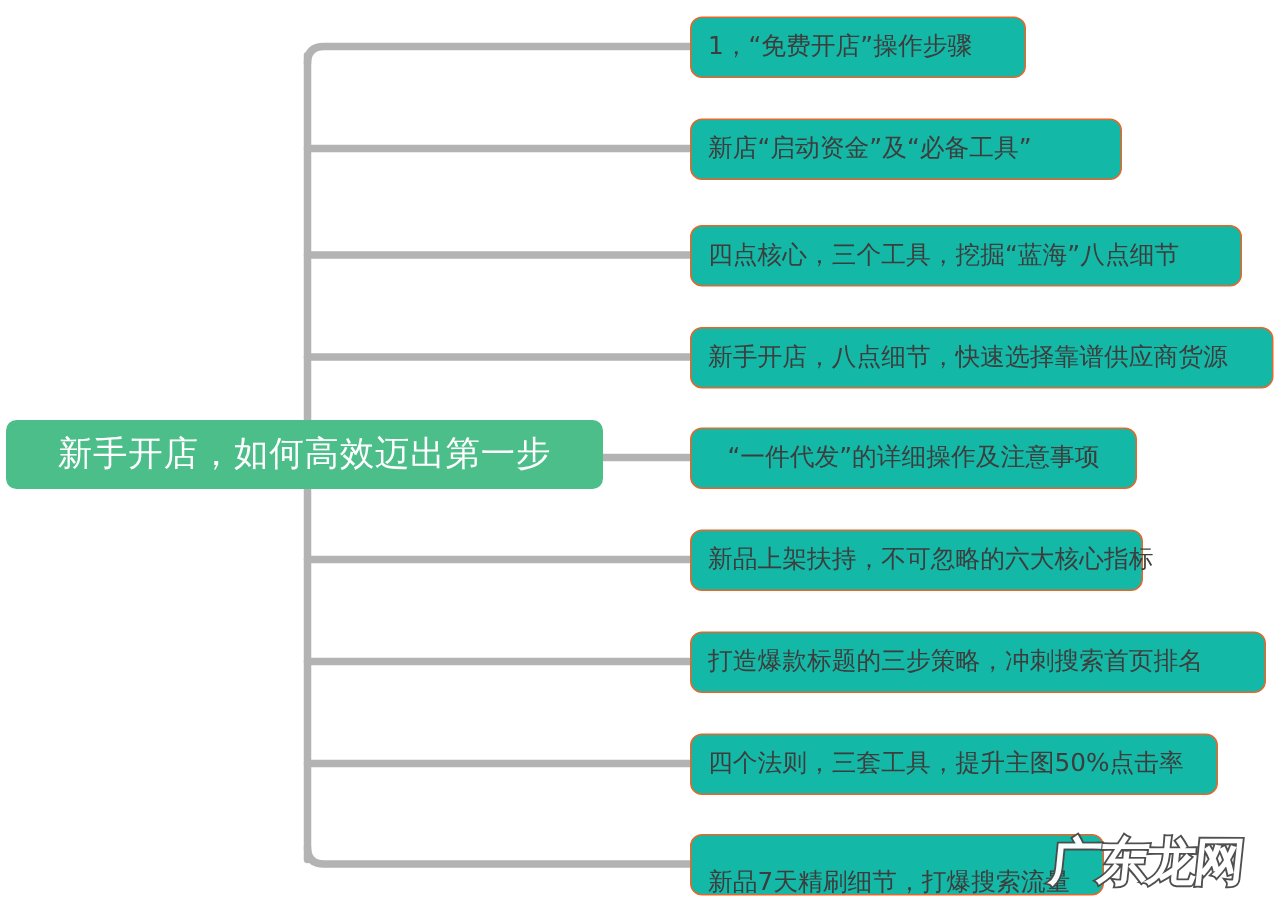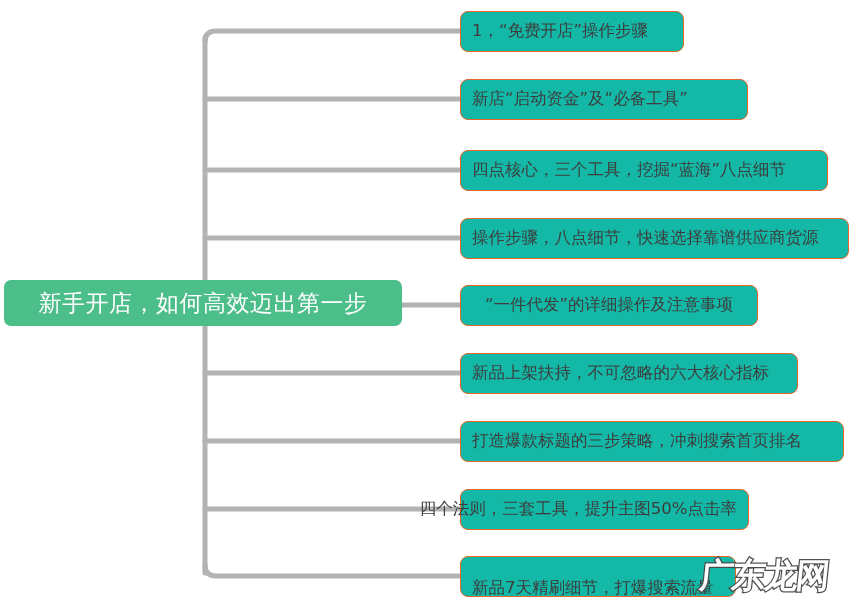--- a/index.html
+++ b/index.html
@@ -117,36 +117,36 @@
 
   <div class="branch-node" style="left:460px; top:79px; width:288px;align-items:center;">
     <span class="label">新店“启动资金”及“必备工具”</span>
   </div>
 
   <div class="branch-node" style="left:460px; top:150px; width:368px;">
     <span class="label">四点核心，三个工具，挖掘“蓝海”八点细节</span>
   </div>
 
   <div class="branch-node" style="left:460px; top:218px; width:389px;">
-    <span class="label">操作步骤，八点细节，快速选择靠谱供应商货源</span>
+    <span class="label">新手开店，八点细节，快速选择靠谱供应商货源</span>
   </div>
 
   <div class="branch-node center-text" style="left:460px; top:285px; width:298px;">
     <span class="label">“一件代发”的详细操作及注意事项</span>
   </div>
 
-  <div class="branch-node" style="left:460px; top:353px; width:338px;">
+  <div class="branch-node" style="left:460px; top:353px; width:302px;">
     <span class="label">新品上架扶持，不可忽略的六大核心指标</span>
   </div>
 
   <div class="branch-node" style="left:460px; top:421px; width:384px;">
     <span class="label">打造爆款标题的三步策略，冲刺搜索首页排名</span>
   </div>
 
-  <div class="branch-node" style="left:460px; top:489px; width:289px;justify-content:flex-end;">
+  <div class="branch-node" style="left:460px; top:489px; width:352px;">
     <span class="label">四个法则，三套工具，提升主图50%点击率</span>
   </div>
 
   <div class="branch-node" style="left:460px; top:556px; width:276px;align-items:flex-end;">
     <span class="label">新品7天精刷细节，打爆搜索流量</span>
   </div>
 
   <div class="watermark">广东龙网</div>
 
 </div>

